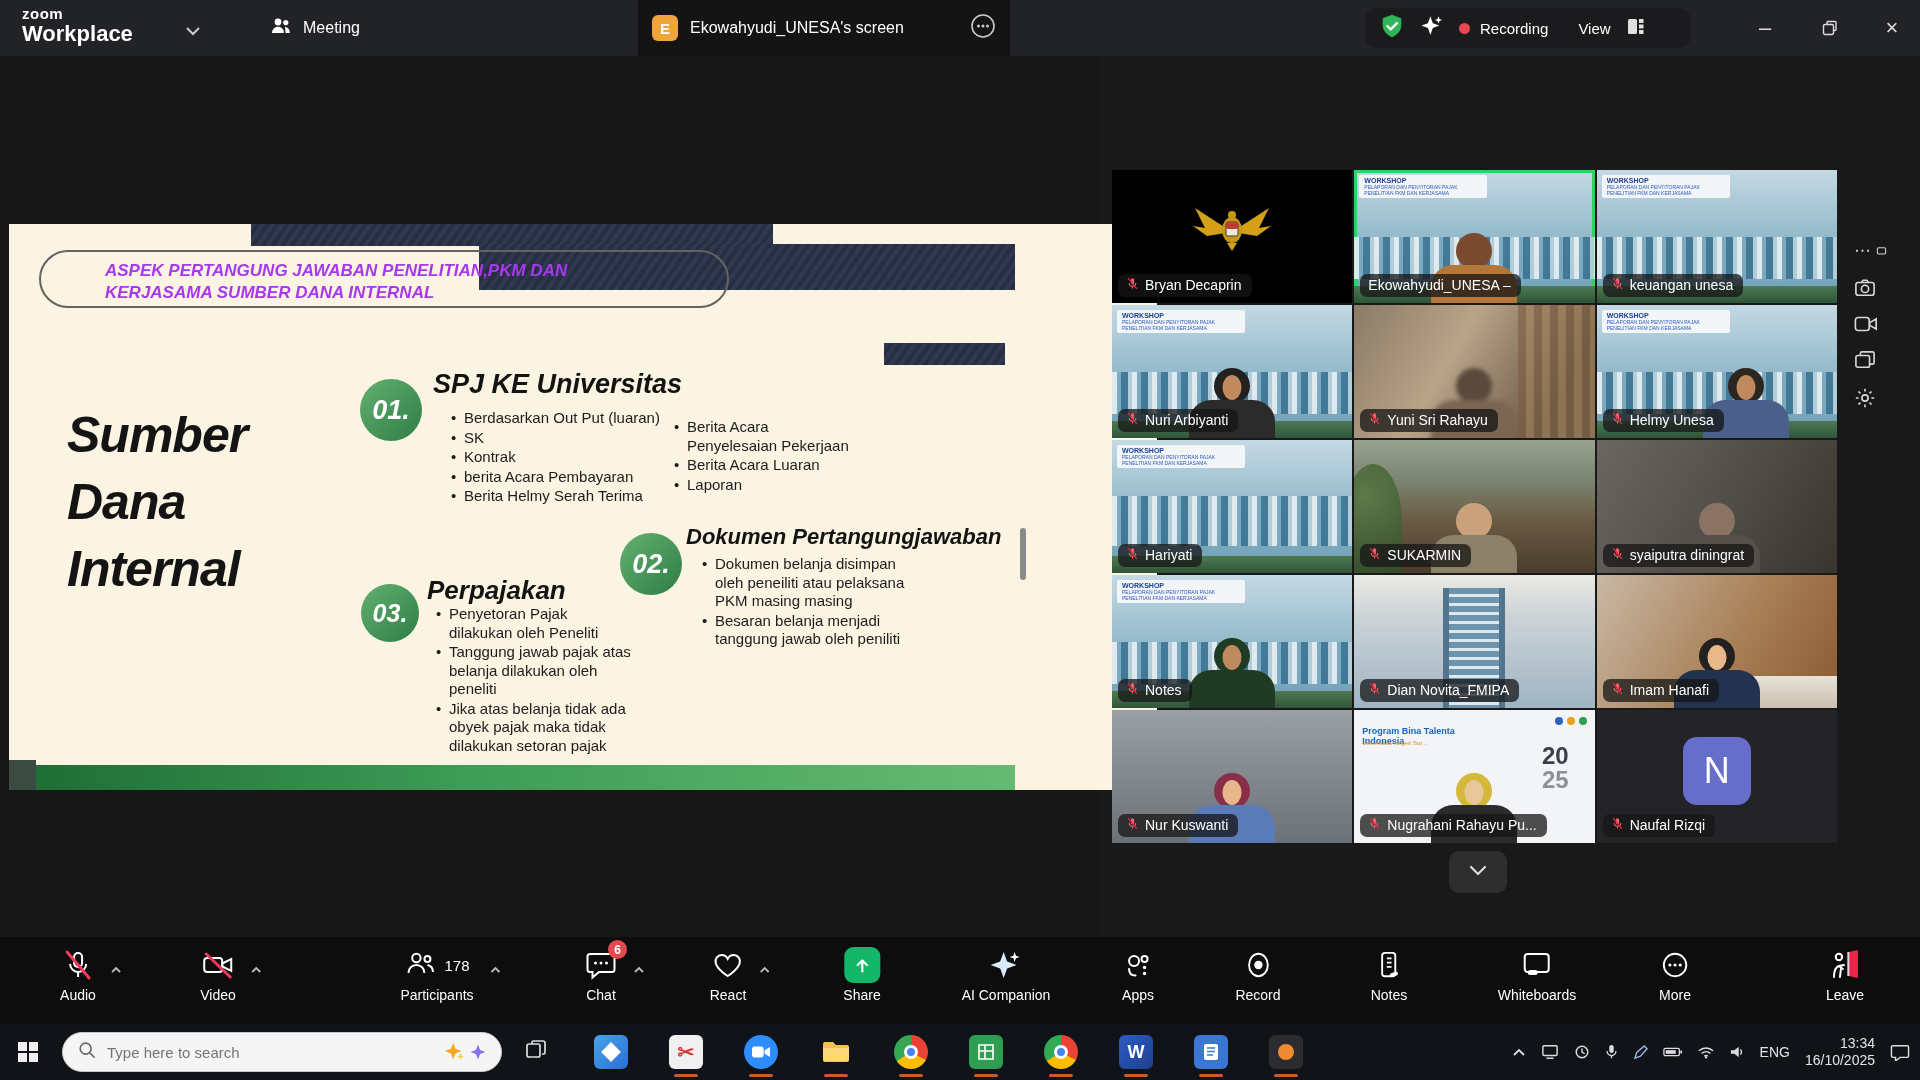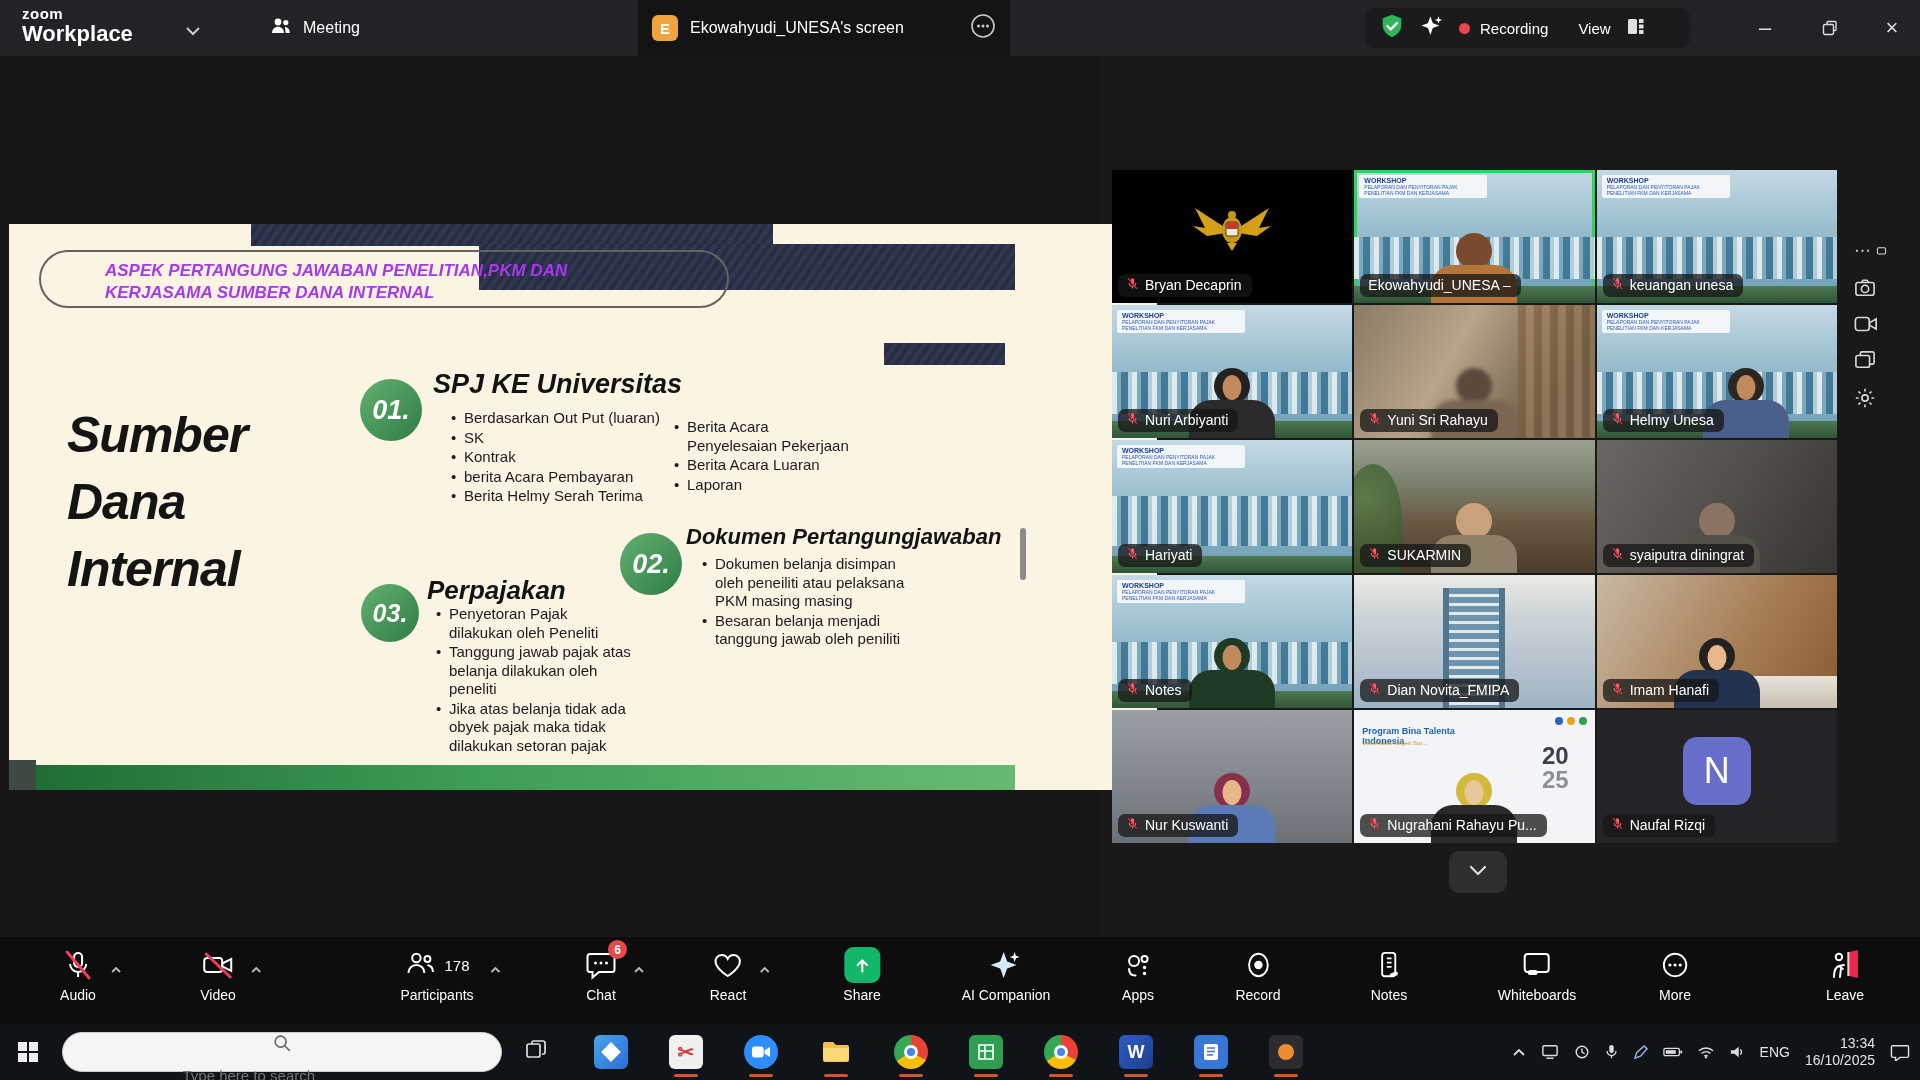--- a/index.html
+++ b/index.html
@@ -99,21 +99,21 @@
   .caret { position:absolute; top:14px; }
   .badge { position:absolute; top:-6px; right:-10px; min-width:19px; height:19px; border-radius:10px; background:#e5484d; color:#fff; font-size:12px; font-weight:bold; display:flex; align-items:center; justify-content:center; padding:0 4px; }
   .pcount { font-size:15px; margin-left:8px; }
   .sharebox { width:36px; height:36px; border-radius:9px; background:#12b76a; display:flex; align-items:center; justify-content:center; }
 
   
   .taskbar { position:absolute; left:0; top:1024px; width:1920px; height:56px; background:#101318; display:flex; align-items:center; }
   .startbtn { width:56px; height:56px; display:flex; align-items:center; justify-content:center; }
   .winlogo { width:20px; height:20px; display:grid; grid-template-columns:1fr 1fr; gap:2px; }
   .winlogo i { background:#eee; display:block; }
-  .searchpill { width:440px; height:40px; background:#f5f5f5; border:1px solid #c9c9c9; border-radius:20px; display:flex; align-items:center; padding:0 14px; gap:10px; margin-left:6px;flex-direction:column; }
+  .searchpill { width:440px; height:40px; background:#f5f5f5; border:1px solid #c9c9c9; border-radius:20px; display:flex; align-items:center; padding:0 14px; gap:10px; margin-left:6px; }
   .searchpill input { border:0; outline:0; background:transparent; font-size:15px; color:#444; flex:1; font-family:"Liberation Sans",sans-serif; }
   .tv { margin:0 18px 0 22px; }
   .apps-row { display:flex; align-items:center; gap:41px; margin-left:28px; }
   .appico { position:relative; width:34px; height:34px; border-radius:6px; display:flex; align-items:center; justify-content:center; font-weight:bold; color:#fff; }
   .ind { position:absolute; bottom:-8px; left:50%; transform:translateX(-50%); width:24px; height:3px; background:#c85a2e; border-radius:2px; }
   .tray { margin-left:auto; display:flex; align-items:center; gap:15px; padding-right:10px; color:#e4e4e4; }
   .tray svg { display:block; }
   .lang { font-size:14px; }
   .clock { text-align:right; font-size:14px; line-height:17px; }
   .trayico { display:flex; align-items:center; }

